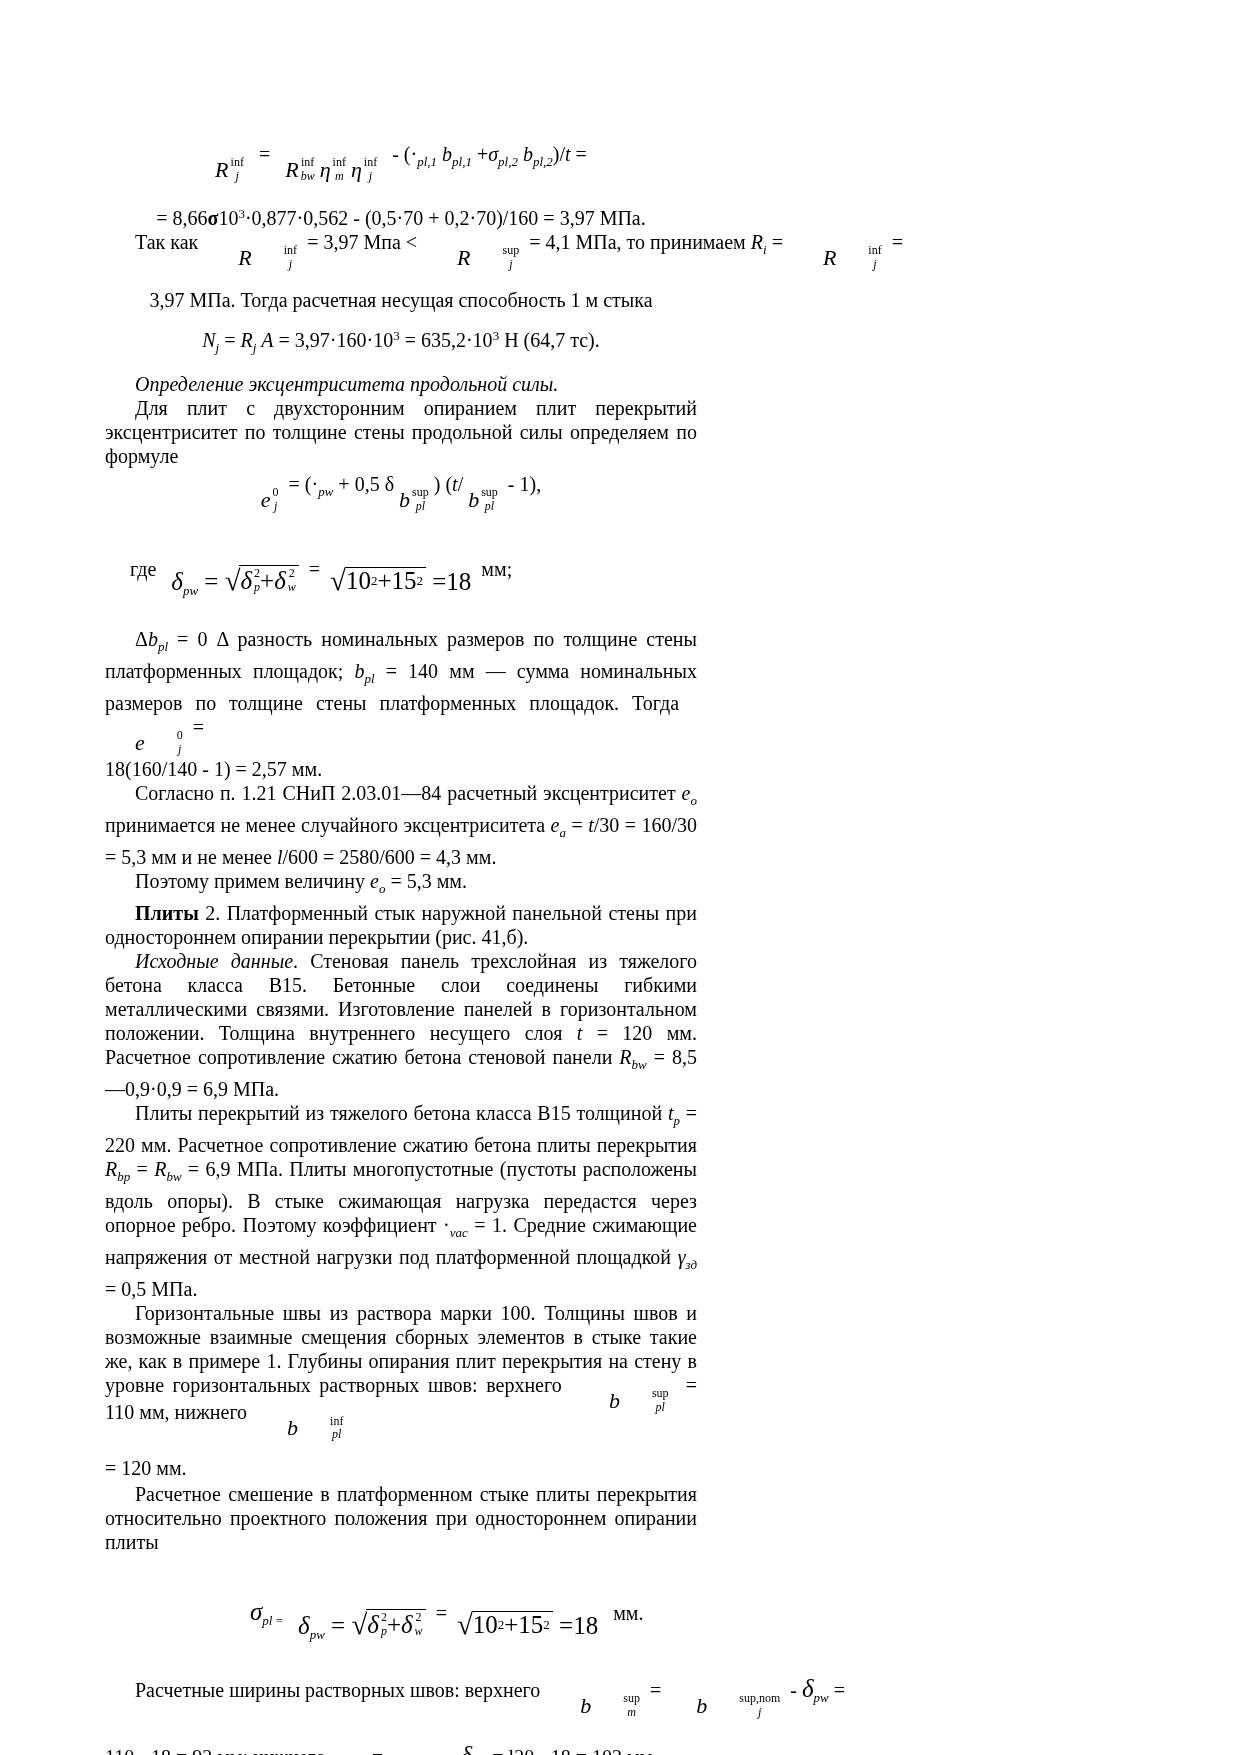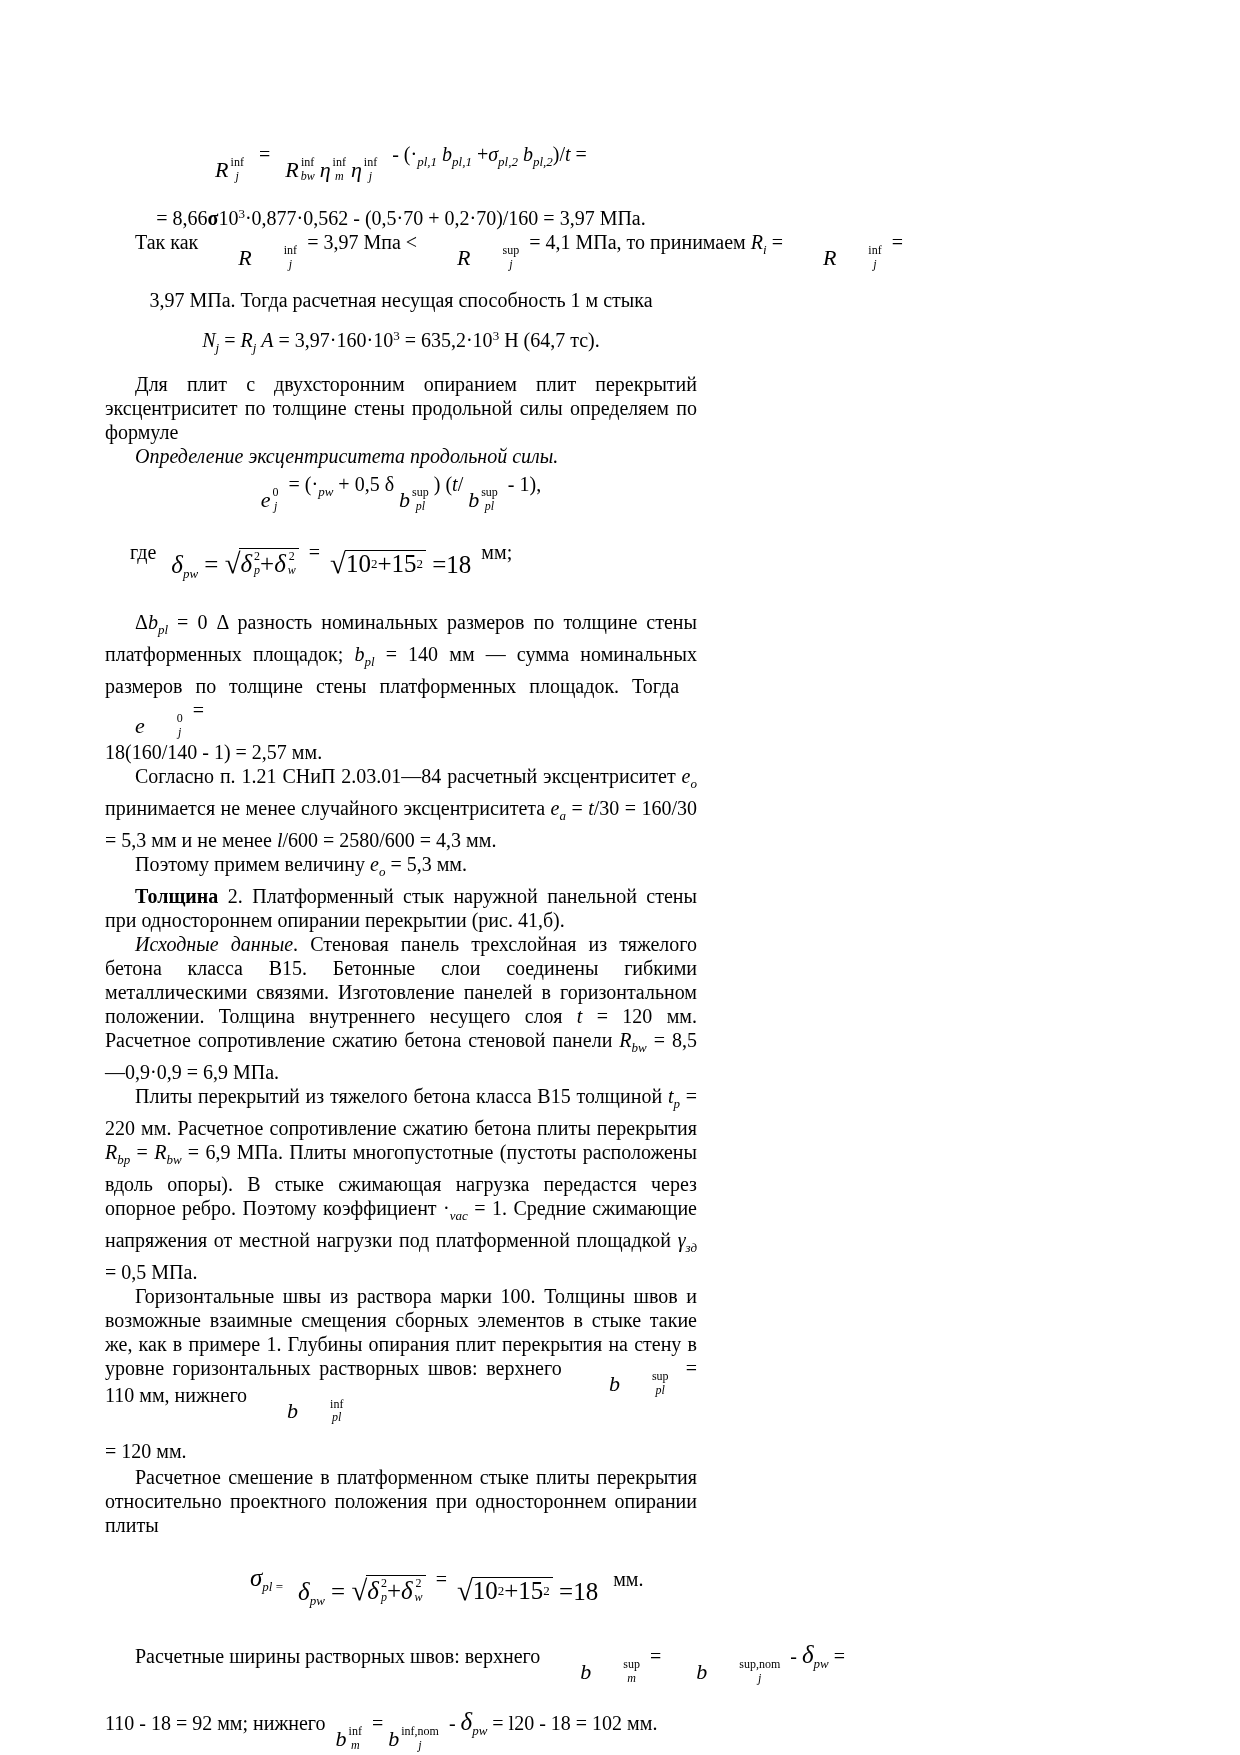--- a/index.html
+++ b/index.html
@@ -6,21 +6,21 @@
   .page{position:relative;width:1240px;height:1755px;background:#ffffff;overflow:hidden;}
   .col{position:absolute;left:105px;top:142px;width:592px;color:#000;
        font-family:"Liberation Serif",serif;font-size:20px;line-height:24px;}
   .blk{margin:0;}
   .para{text-align:justify;text-indent:30px;}
   .i{font-style:italic;}
   .b{font-weight:bold;}
   .sub{font-size:13px;vertical-align:-5px;}
   .sup{font-size:13px;vertical-align:7px;}
   .fx{font-size:22px;}
-  .big{font-size:25px;}
+  .big{font-size:25px;margin-top:17px;}
   .drop{position:relative;top:14px;display:inline-block;}
   .stk{display:inline-flex;align-items:center;vertical-align:-2px;line-height:1;}
   .stkb{font-style:italic;}
   .stkc{display:inline-flex;flex-direction:column;font-size:12px;line-height:1.15;
         margin-left:2px;text-align:center;font-style:normal;}
   .stkd{font-style:italic;}
   .sqrt{display:inline-flex;align-items:center;}
   .rad{font-size:1.15em;margin-right:-1px;}
   .ovl{border-top:1.5px solid #000;padding:1px 3px 0 1px;display:inline-flex;align-items:center;}
   
@@ -88,22 +88,22 @@
           <span class="stkb">R</span>
           <span class="stkc">
             <span class="stku">inf</span>
             <span class="stkd">j</span>
           </span>
         </span><span>&nbsp; =</span></div>
     <div class="blk" id="takkak2"><span>3,97 МПа. Тогда расчетная несущая способность 1 м стыка</span></div>
 
     <div class="blk" id="nj"><span class="i">N</span><span class="sub i">j</span><span> = </span><span class="i">R</span><span class="sub i">j</span><span> </span><span class="i">A</span><span> = 3,97·160·10</span><span class="sup">3</span><span> = 635,2·10</span><span class="sup">3</span><span> Н (64,7 тс).</span></div>
 
+    <p class="blk para"><span class="i">Определение эксцентриситета продольной силы.</span></p>
     <p class="blk para"><span>Для плит с двухсторонним опиранием плит перекрытий эксцентриситет по толщине стены продольной силы определяем по формуле</span></p>
-    <p class="blk para"><span class="i">Определение эксцентриситета продольной силы.</span></p>
 
     <div class="blk" id="ej"><span class="stk drop fx">
           <span class="stkb">e</span>
           <span class="stkc">
             <span class="stku">0</span>
             <span class="stkd">j</span>
           </span>
         </span><span>&nbsp; = (·</span><span class="sub i">pw</span><span> + 0,5 δ&nbsp;</span><span class="stk drop fx">
           <span class="stkb">b</span>
           <span class="stkc">
@@ -150,21 +150,21 @@
           <span class="stkb">e</span>
           <span class="stkc">
             <span class="stku">0</span>
             <span class="stkd">j</span>
           </span>
         </span><span>&nbsp; =</span></p>
     <p class="blk"><span>18(160/140 - 1) = 2,57 мм.</span></p>
 
     <p class="blk para"><span>Согласно п. 1.21 СНиП 2.03.01—84 расчетный эксцентриситет </span><span class="i">e</span><span class="sub i">o</span><span> принимается не менее случайного эксцентриситета </span><span class="i">e</span><span class="sub i">a</span><span> = </span><span class="i">t</span><span>/30 = 160/30 = 5,3 мм и не менее </span><span class="i">l</span><span>/600 = 2580/600 = 4,3 мм.</span></p>
     <p class="blk para"><span>Поэтому примем величину </span><span class="i">e</span><span class="sub i">o</span><span> = 5,3 мм.</span></p>
-    <p class="blk para"><span class="b">Толщина</span><span> 2. Платформенный стык наружной панельной стены при одностороннем опирании перекрытии (рис. 41,б).</span></p>
+    <p class="blk para"><span class="b">Плиты</span><span> 2. Платформенный стык наружной панельной стены при одностороннем опирании перекрытии (рис. 41,б).</span></p>
     <p class="blk para"><span class="i">Исходные данные</span><span>. Стеновая панель трехслойная из тяжелого бетона класса В15. Бетонные слои соединены гибкими металлическими связями. Изготовление панелей в горизонтальном положении. Толщина внутреннего несущего слоя </span><span class="i">t</span><span> = 120 мм. Расчетное сопротивление сжатию бетона стеновой панели </span><span class="i">R</span><span class="sub i">bw</span><span> = 8,5—0,9·0,9 = 6,9 МПа.</span></p>
     <p class="blk para"><span>Плиты перекрытий из тяжелого бетона класса В15 толщиной </span><span class="i">t</span><span class="sub i">p</span><span> = 220 мм. Расчетное сопротивление сжатию бетона плиты перекрытия </span><span class="i">R</span><span class="sub i">bp</span><span> = </span><span class="i">R</span><span class="sub i">bw</span><span> = 6,9 МПа. Плиты многопустотные (пустоты расположены вдоль опоры). В стыке сжимающая нагрузка передастся через опорное ребро. Поэтому коэффициент </span><span>·</span><span class="sub i">vac</span><span> = 1. Средние сжимающие напряжения от местной нагрузки под платформенной площадкой </span><span class="i">γ</span><span class="sub i">зд</span><span> = 0,5 МПа.</span></p>
     <p class="blk para" id="gor"><span>Горизонтальные швы из раствора марки 100. Толщины швов и возможные взаимные смещения сборных элементов в стыке такие же, как в примере 1. Глубины опирания плит перекрытия на стену в уровне горизонтальных растворных швов: верхнего&nbsp;&nbsp;</span><span class="stk drop fx">
           <span class="stkb">b</span>
           <span class="stkc">
             <span class="stku">sup</span>
             <span class="stkd">pl</span>
           </span>
         </span><span>&nbsp; = 110 мм, нижнего&nbsp;&nbsp;</span><span class="stk drop fx">
           <span class="stkb">b</span>

